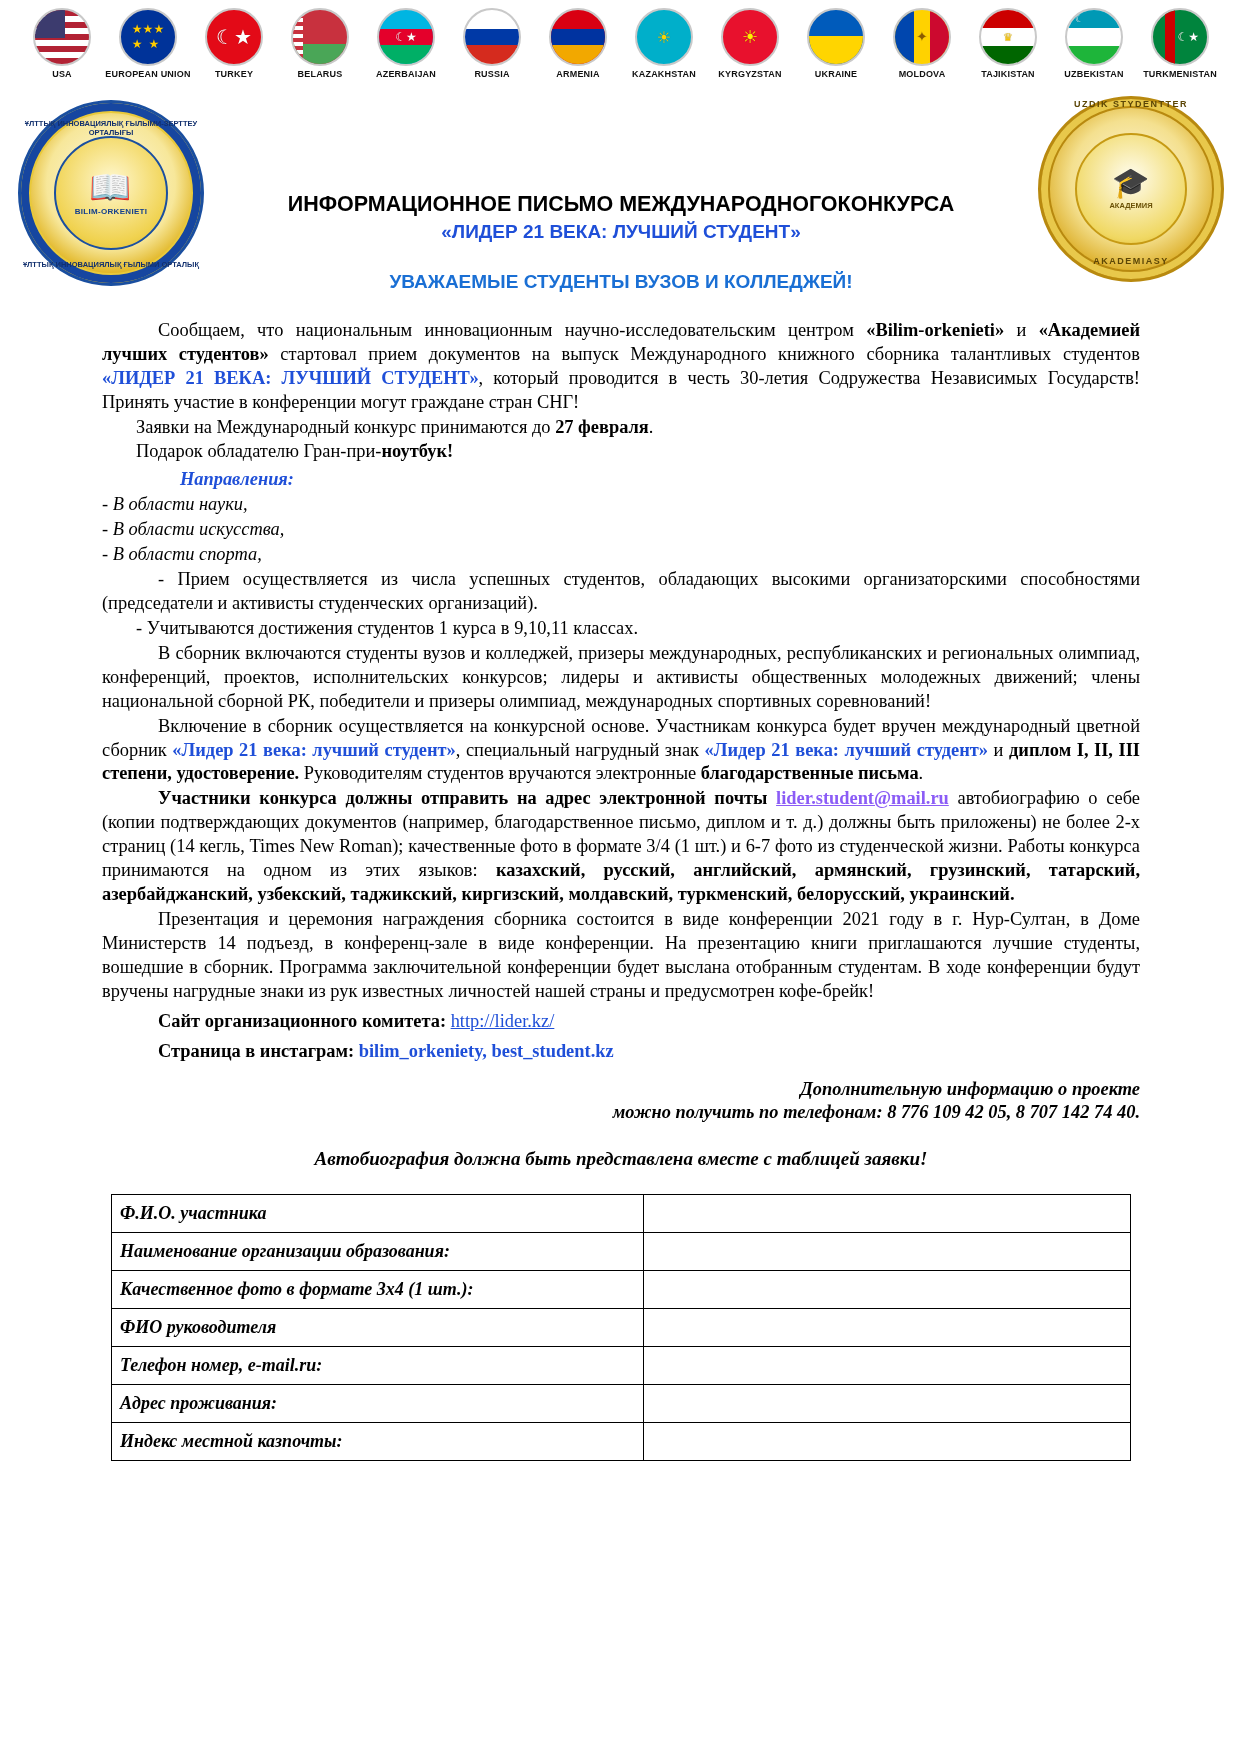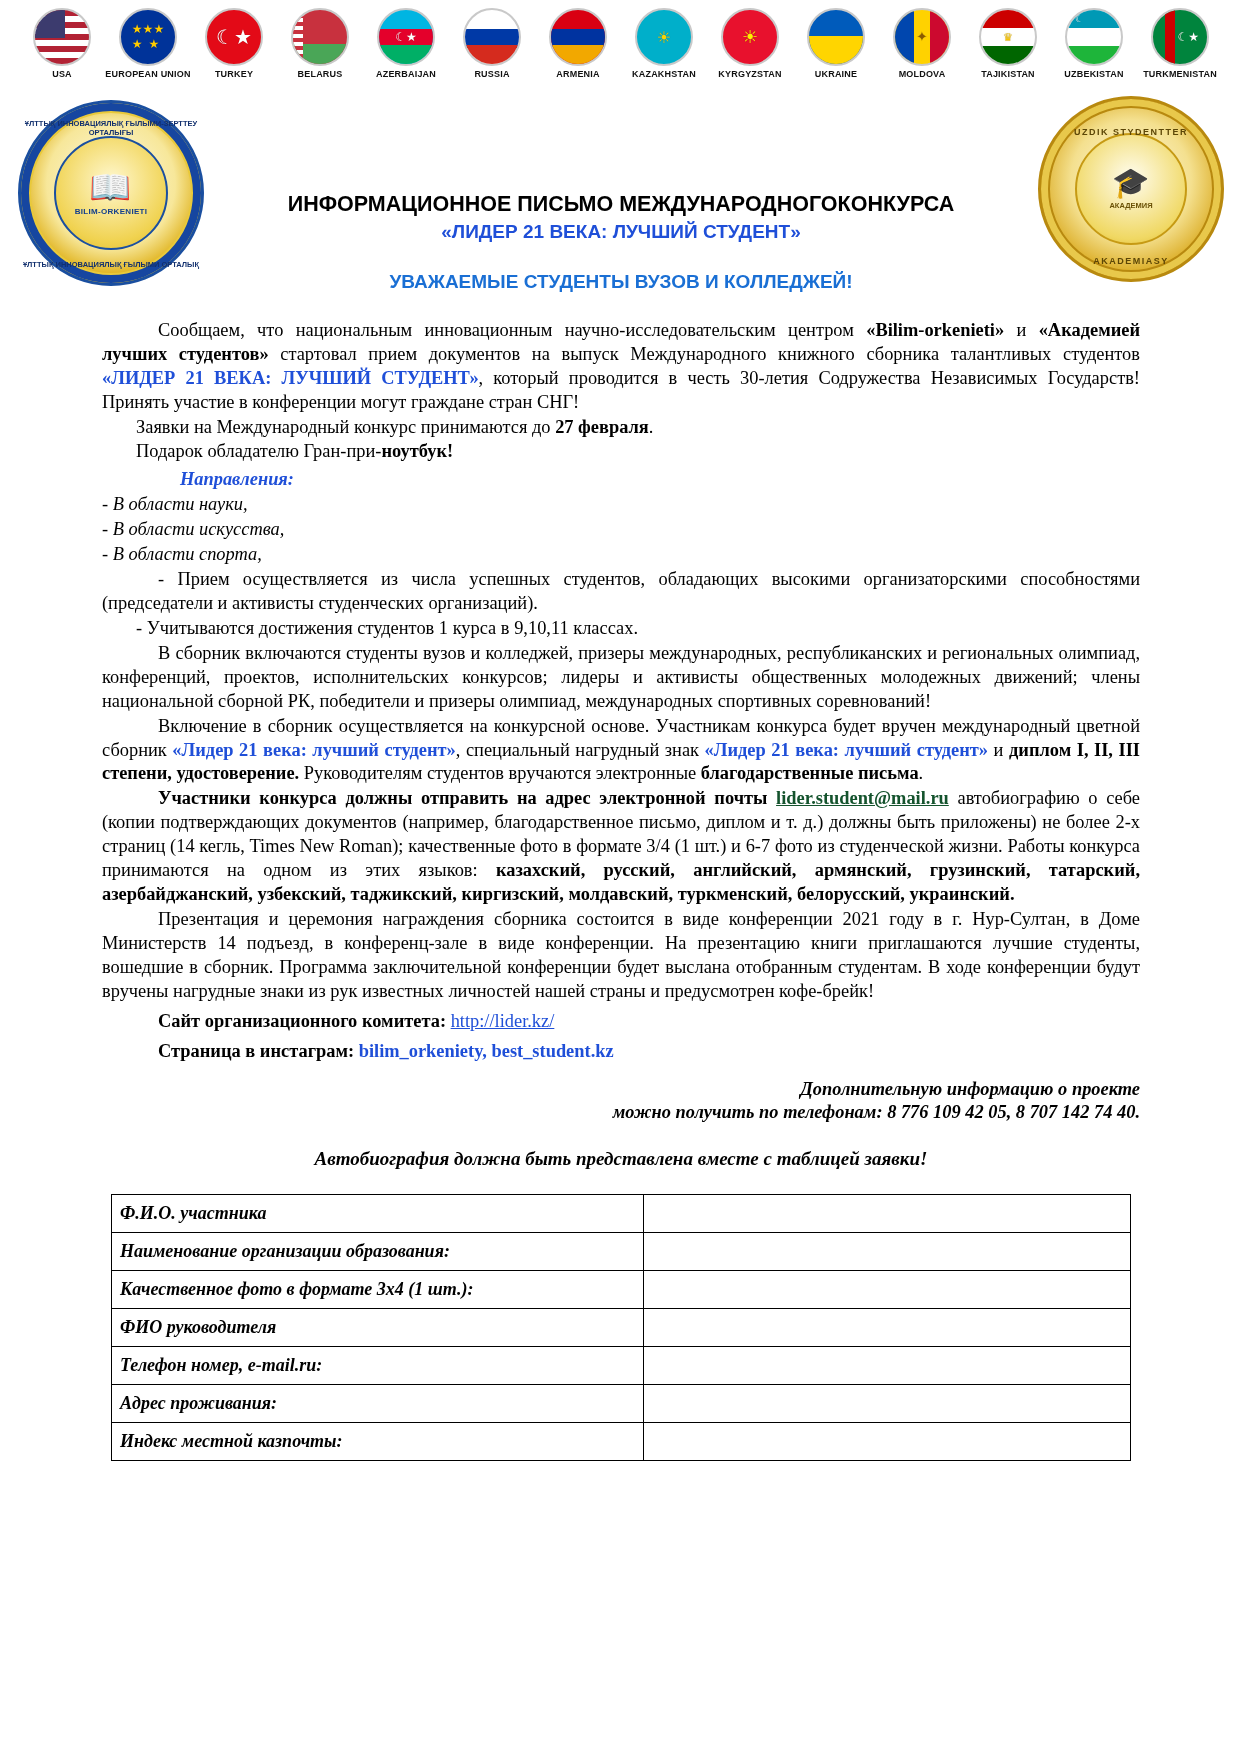--- a/index.html
+++ b/index.html
@@ -154,21 +154,21 @@
   .seal-right .ring-text {
     position: absolute;
     font-family: "Liberation Sans", sans-serif;
     font-size: 9px;
     font-weight: bold;
     color: #5c4606;
     letter-spacing: 1.5px;
     width: 100%;
     text-align: center;
   }
-  .seal-right .ring-top { top: 28px; }
+  .seal-right .ring-top { top: 0; }
   .seal-right .ring-bottom { bottom: 13px; }
 
   
   .head-block {
     margin: 112px auto 0 auto;
     width: 860px;
     text-align: center;
   }
   .title-main {
     font-family: "Liberation Sans", sans-serif;
@@ -215,21 +215,21 @@
     text-indent: 78px !important;
     margin-top: 4px !important;
   }
   .dir-item {
     font-style: italic;
     text-indent: 0 !important;
     margin-left: 168px;
     color: #000;
   }
   .email-link {
-    color: #14532d;
+    color: #8b5cf6;
     font-weight: bold;
     text-decoration: underline;
   }
   .url-link {
     color: #1f4fd8;
     text-decoration: underline;
   }
   .site-line { text-indent: 56px !important; margin-top: 6px !important; }
   .extra-info {
     text-align: right;

